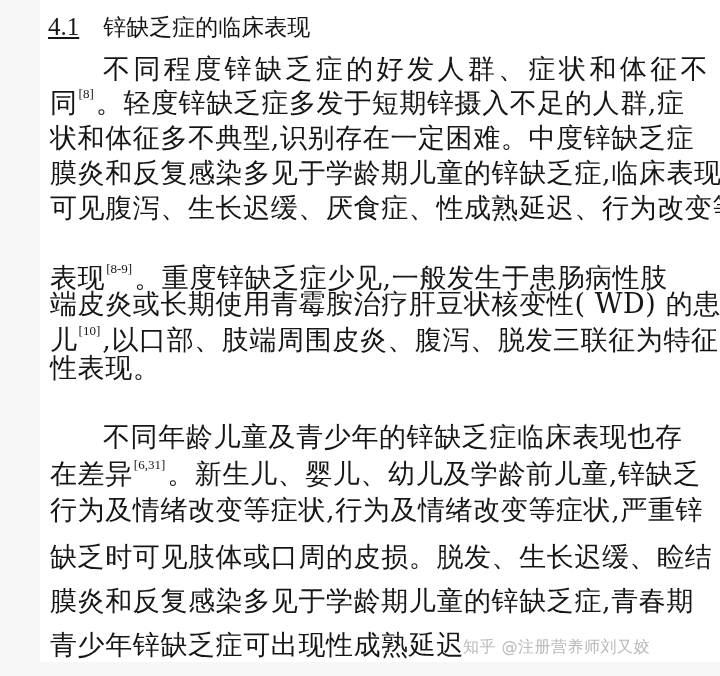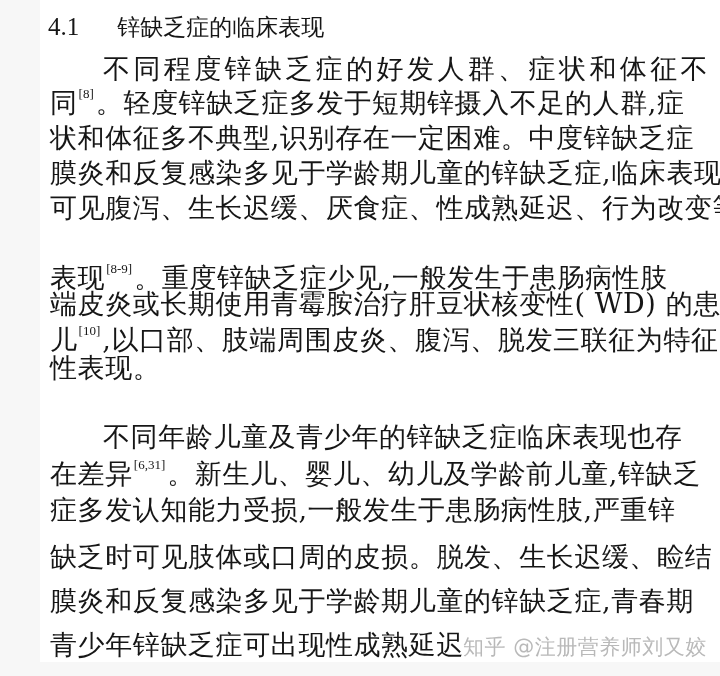--- a/index.html
+++ b/index.html
@@ -10,37 +10,37 @@
     color: #161616;
   }
   .page {
     position: absolute; left: 40px; top: 0; width: 680px; height: 662px;
     background: #ffffff;
   }
   .heading {
     position: absolute; left: 48px; top: 12px;
     font-size: 23px; line-height: 30px; white-space: nowrap;
   }
-  .heading .num { font-family: "Liberation Serif", serif; font-size: 25px; margin-right: 38px; }
+  .heading .num { font-family: "Liberation Serif", serif; font-size: 25px; margin-right: 24px; text-decoration: underline; }
   .line {
     position: absolute; left: 50px; width: 660px;
     font-size: 27px; line-height: 34px; white-space: nowrap;
     letter-spacing: 0.6px;
   }
   .line.indent { left: 103px; }
   .line.wide { letter-spacing: 3.4px; }
   sup.ref {
     font-family: "Liberation Serif", serif;
     font-size: 13px; vertical-align: 14px; line-height: 0; letter-spacing: 0;
     margin: 0 2px 0 1px;
   }
   .watermark {
     position: absolute; left: 463px; top: 633px;
     font-family: "DejaVu Sans", sans-serif;
-    font-size: 21px; line-height: 28px; color: #b9b9b9; white-space: nowrap;
+    font-size: 16px; line-height: 28px; color: #b9b9b9; white-space: nowrap;
     letter-spacing: 0.5px;
   }
 </style>
 </head>
 <body>
 
 <div class="page"></div>
 
 <div class="heading">
   <span class="num">4.1</span><span>锌缺乏症的临床表现</span>
@@ -61,21 +61,21 @@
 <div class="line" style="top:287px"><span>端皮炎或长期使用青霉胺治疗肝豆状核变性( WD) 的患</span></div>
 
 <div class="line" style="top:323px"><span>儿</span><sup class="ref">[10]</sup><span>,以口部、肢端周围皮炎、腹泻、脱发三联征为特征</span></div>
 
 <div class="line" style="top:351px"><span>性表现。</span></div>
 
 <div class="line indent" style="top:420px"><span>不同年龄儿童及青少年的锌缺乏症临床表现也存</span></div>
 
 <div class="line" style="top:457px"><span>在差异</span><sup class="ref">[6,31]</sup><span>。新生儿、婴儿、幼儿及学龄前儿童,锌缺乏</span></div>
 
-<div class="line" style="top:493px"><span>症多发认知能力受损,一般发生于患肠病性肢,严重锌</span></div>
+<div class="line" style="top:493px"><span>行为及情绪改变等症状,行为及情绪改变等症状,严重锌</span></div>
 
 <div class="line" style="top:540px"><span>缺乏时可见肢体或口周的皮损。脱发、生长迟缓、睑结</span></div>
 
 <div class="line" style="top:584px"><span>膜炎和反复感染多见于学龄期儿童的锌缺乏症,青春期</span></div>
 
 <div class="line" style="top:628px"><span>青少年锌缺乏症可出现性成熟延迟</span></div>
 
 <div class="watermark">知乎 @注册营养师刘又姣</div>
 
 </body></html>

